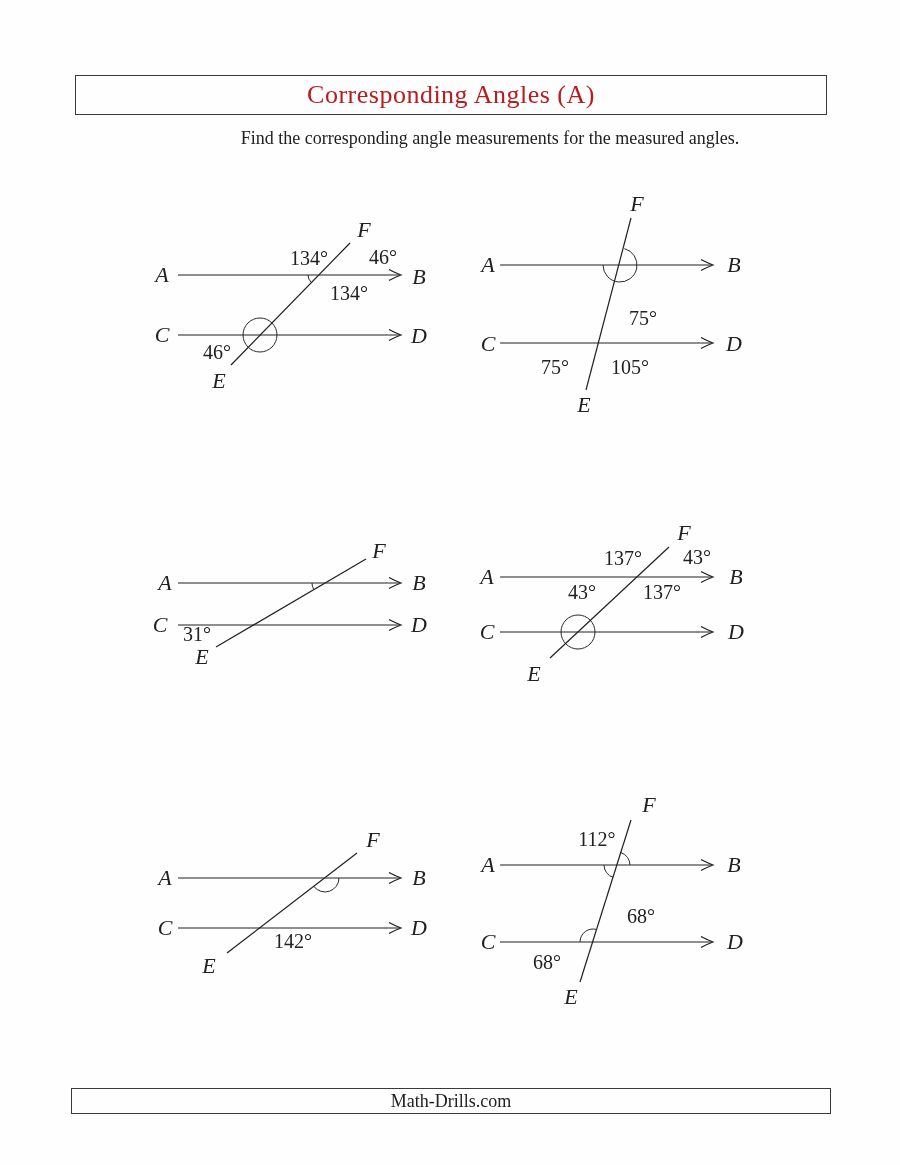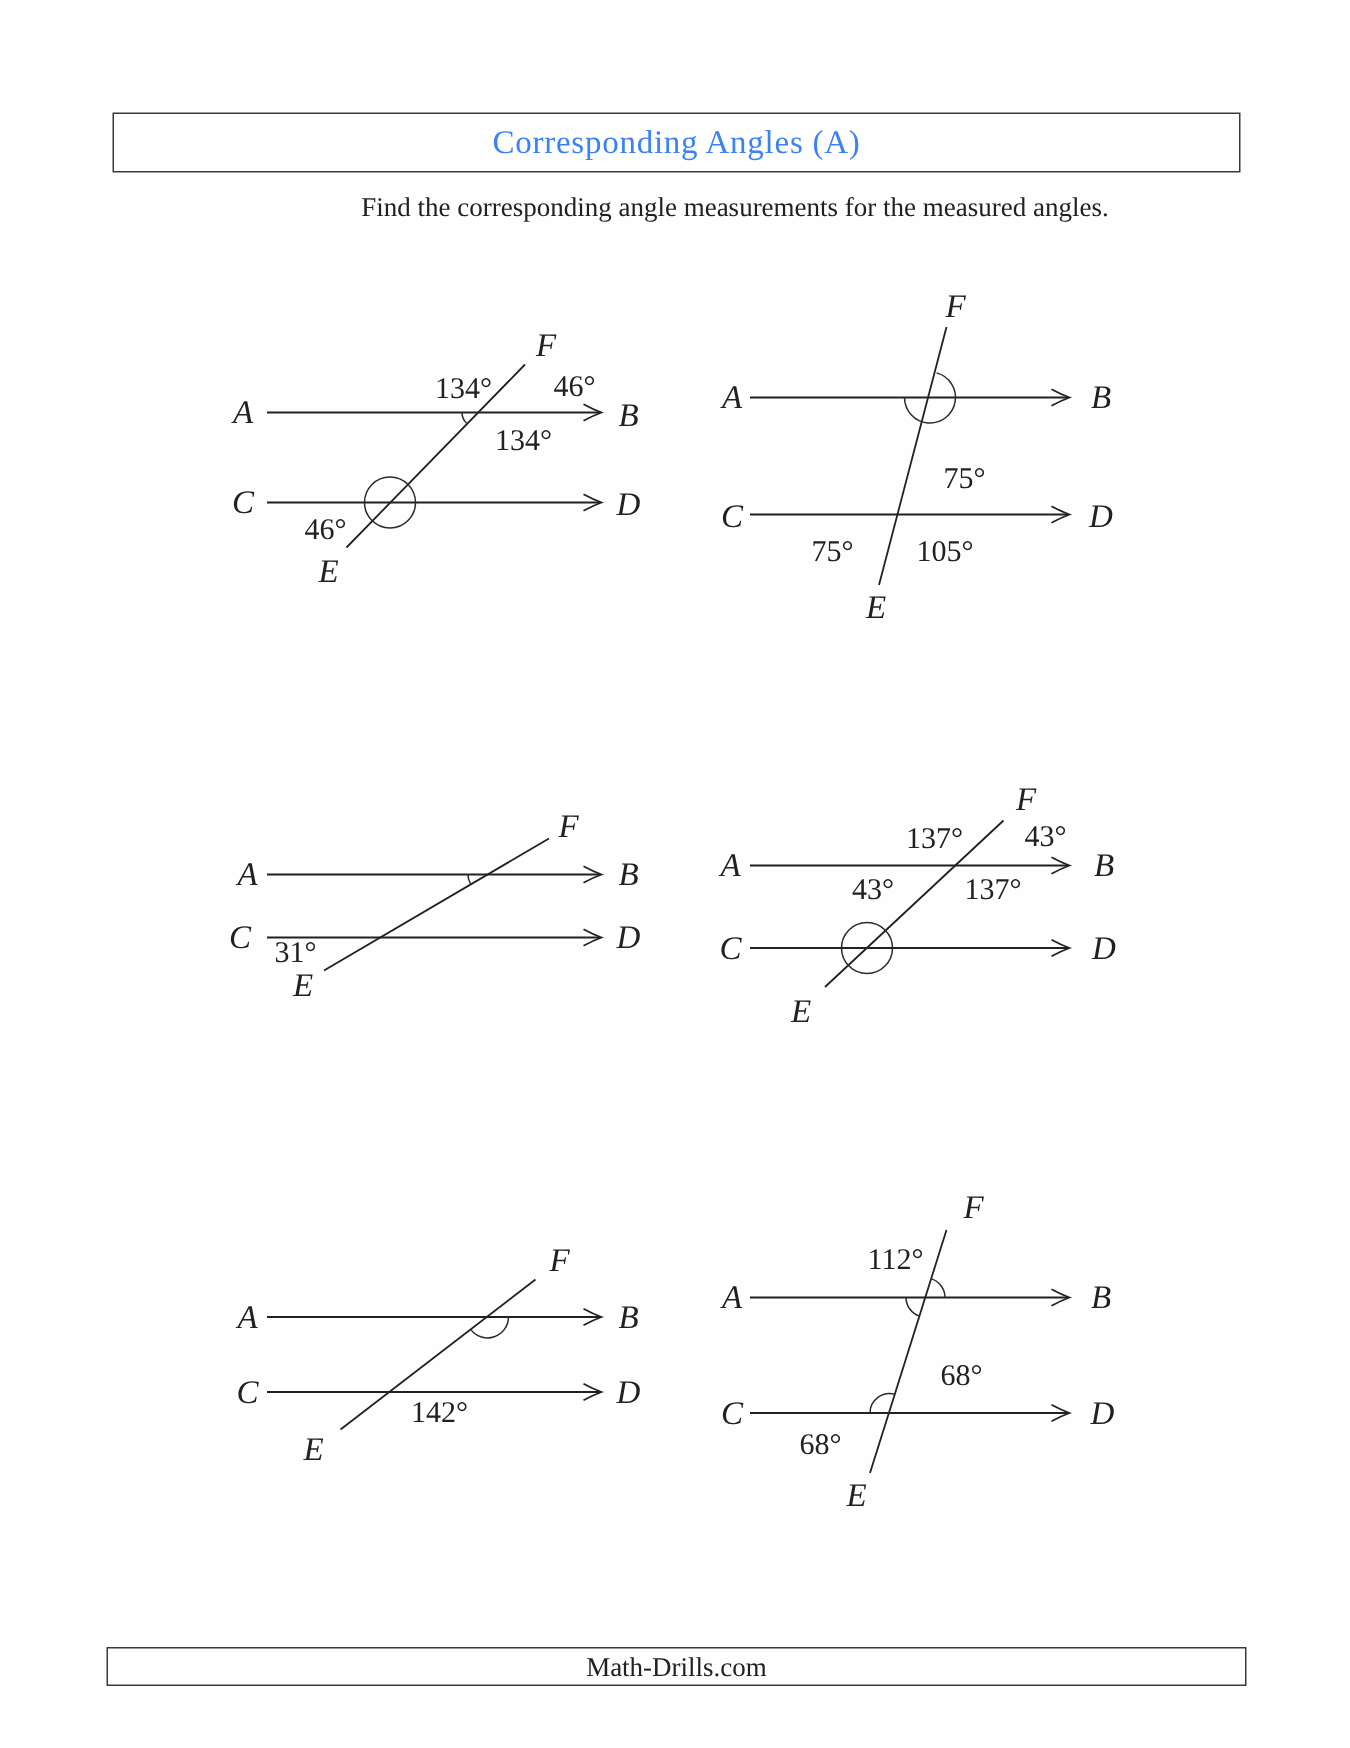--- a/index.html
+++ b/index.html
@@ -14,39 +14,39 @@
     overflow: hidden;
   }
   .title-box {
     position: absolute;
     left: 75px; top: 75px;
     width: 750px; height: 38px;
     border: 1px solid #3a3a3a;
     display: flex; align-items: center; justify-content: center;
   }
   .title-text {
-    font-size: 22px;
+    font-size: 26px;
     letter-spacing: 0.5px;
-    color: #3b82f6;
+    color: #b91c1c;
   }
   .instructions {
     position: absolute;
     left: 0; top: 128px;
     width: 900px;
     text-align: center;
     font-size: 18px;
     color: #212121;
     margin-left: 40px;
   }
   .footer-box {
     position: absolute;
     left: 71px; top: 1088px;
     width: 758px; height: 24px;
     border: 1px solid #3a3a3a;
-    display: flex; align-items: center; justify-content: center; margin-top: 10px;
+    display: flex; align-items: center; justify-content: center;
   }
   .footer-text { font-size: 18px; color: #212121; }
   svg.sheet { position: absolute; left: 0; top: 0; }
   .ln { stroke: #212121; stroke-width: 1.2; fill: none; }
   .arc { stroke: #2a2a2a; stroke-width: 1; fill: none; }
   .pt {
     font: italic 22px "Liberation Serif", "DejaVu Serif", serif;
     fill: #212121; text-anchor: middle;
   }
   .ang {

